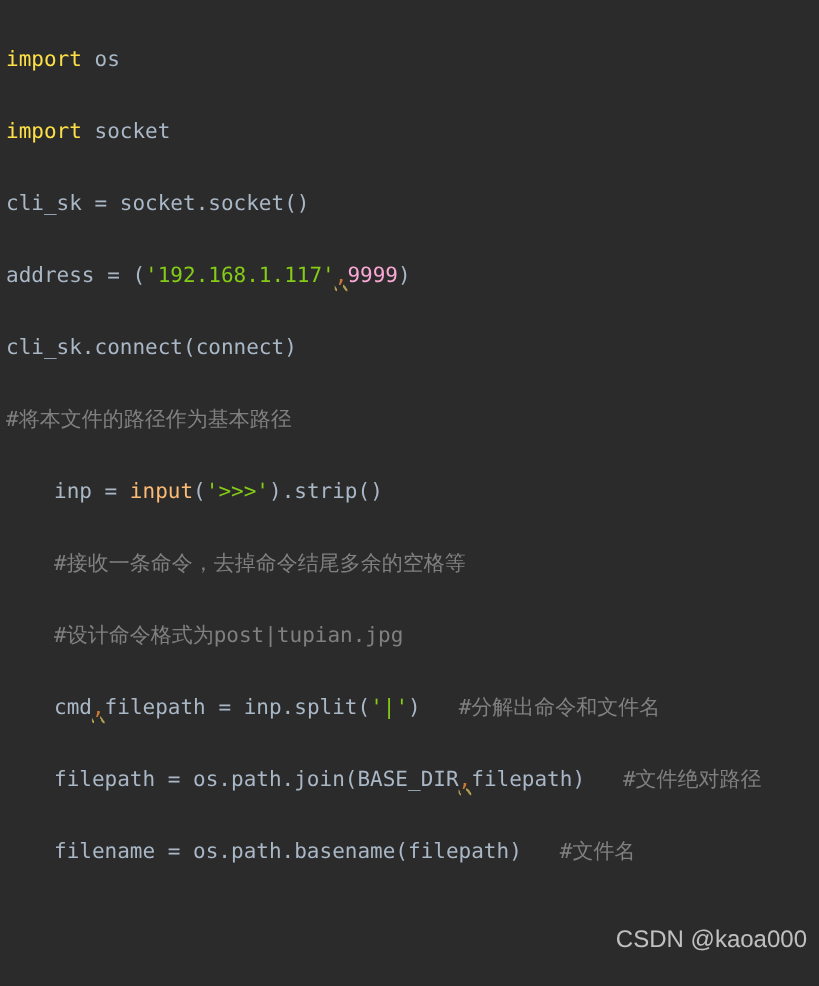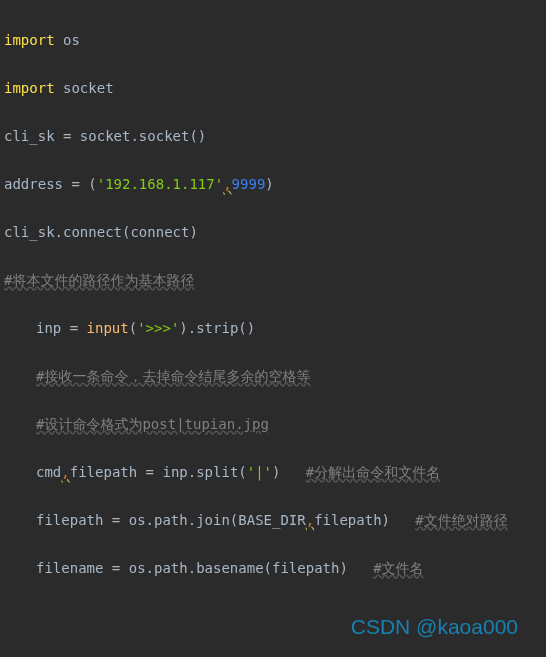--- a/index.html
+++ b/index.html
@@ -18,32 +18,32 @@
   .code-area {
     padding: 4px 0 4px 4px;
     white-space: pre;
   }
   .line {
     display: block;
     height: 24px;
   }
   .kw { color: #fde047; }
   .str { color: #84cc16; }
-  .num { color: #3b82f6; }
+  .num { color: #f9a8d4; }
   .builtin { color: #fdba74; }
   .comment { color: #808080; font-style: normal; }
-  .underline { text-decoration: underline; text-decoration-style: wavy; text-decoration-color: #555; text-align: center; }
+  .underline { text-decoration-style: wavy; text-decoration-color: #555; text-align: center; }
   .comma-warn { color:#cc7832; text-decoration: underline; text-decoration-style: wavy; text-decoration-color: #b0a050; }
   .indent1 { padding-left: 32px; }
   .watermark {
     position: absolute;
     bottom: 18px;
-    right: 28px;
-    color: #0ea5e9;
-    font-size: 21px;
+    right: 8px;
+    color: #ffffff;
+    font-size: 16px;
     font-family: sans-serif;
     opacity: 0.7;
     pointer-events: none;
   }
 </style>
 </head>
 <body>
 
 <div class="code-area">
 <span class="line"><span class="kw">import</span><span> os</span></span>

